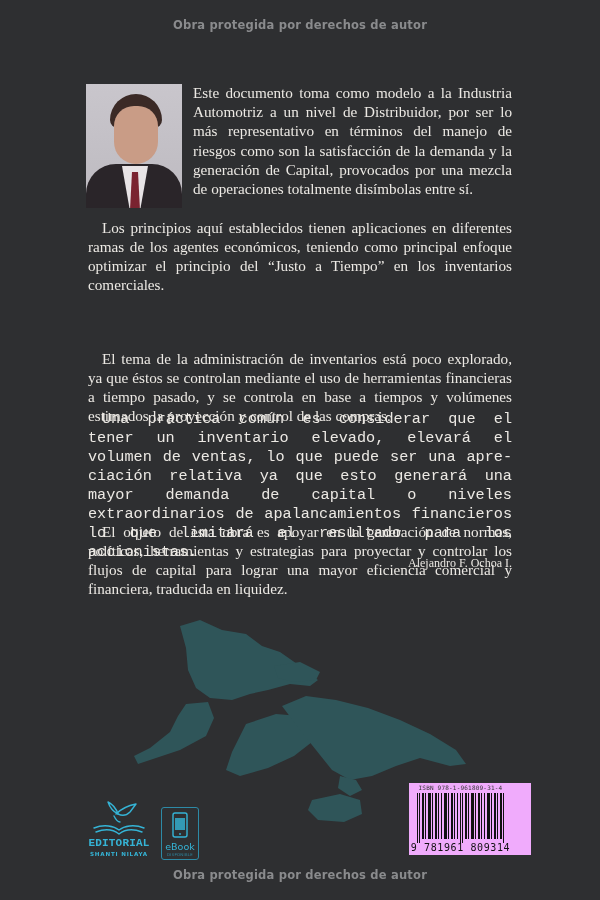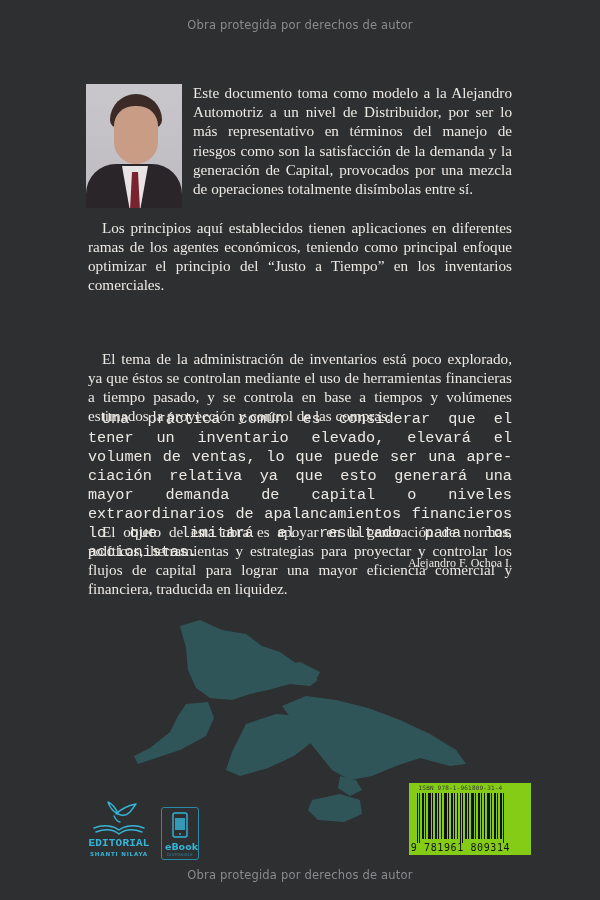--- a/index.html
+++ b/index.html
@@ -4,21 +4,21 @@
 <style>
   html, body { margin:0; padding:0; }
   body {
     width:600px; height:900px; overflow:hidden;
     background:#2e2f31; position:relative;
     font-family:"Liberation Serif","DejaVu Serif",serif;
   }
   .watermark {
     position:absolute; left:0; width:600px; text-align:center;
     font-family:"DejaVu Sans","Liberation Sans",sans-serif;
-    font-size:11.5px; color:#8a8b8d; letter-spacing:0.2px;
+    font-size:11.5px; color:#8a8b8d; letter-spacing:0.2px;font-weight:bold;
   }
   .wm-top { top:18px; }
   .wm-bottom { top:868px; }
 
   .photo {
     position:absolute; left:86px; top:84px; width:96px; height:124px;
     background:linear-gradient(180deg,#c9c6cc 0%,#bdbac0 100%);
     overflow:hidden;
   }
   .photo .hair {
@@ -55,21 +55,21 @@
   .p5 { top:522px; }
   .signature {
     position:absolute; right:88px; top:554px; color:#ece9e4;
     font-size:12px; line-height:19px;
   }
 
   .map { position:absolute; left:0; top:600px; width:600px; height:240px; }
 
   .barcode {
     position:absolute; left:409px; top:783px; width:122px; height:72px;
-    background:#84cc16;
+    background:#f0abfc;
   }
   .barcode .isbn-top {
     position:absolute; left:0; top:1px; width:103px; text-align:center;
     font-family:"DejaVu Sans Mono","Liberation Mono",monospace;
     font-size:6px; color:#333; letter-spacing:0.2px;
   }
   .barcode .bars { position:absolute; left:8px; top:10px; width:88px; height:50px; }
   .barcode .digits {
     position:absolute; left:0; top:59px; width:103px; text-align:center;
     font-family:"DejaVu Sans Mono","Liberation Mono",monospace;
@@ -85,22 +85,22 @@
   .publisher-logo .sub {
     position:absolute; left:0; top:53px; width:66px; text-align:center;
     font-family:"DejaVu Sans","Liberation Sans",sans-serif; font-weight:bold;
     font-size:5.6px; color:#35b4d6; letter-spacing:0.8px;
   }
   .ebook-badge {
     position:absolute; left:161px; top:807px; width:38px; height:53px;
     border:1px solid #2d8aa6; border-radius:3px; box-sizing:border-box;
   }
   .ebook-badge .label {
-    position:absolute; left:0; top:33px; width:36px; text-align:right;
-    font-family:"DejaVu Sans","Liberation Sans",sans-serif; font-weight:bold;
+    position:absolute; left:0; top:33px; width:36px; text-align:center;
+    font-family:"DejaVu Sans","Liberation Sans",sans-serif; font-weight:normal;
     font-size:9.5px; color:#35b4d6;
   }
   .ebook-badge .sub {
     position:absolute; left:0; top:44px; width:36px; text-align:center;
     font-family:"DejaVu Sans","Liberation Sans",sans-serif;
     font-size:3.8px; color:#2d8aa6; letter-spacing:0.3px;
   }
 </style>
 </head>
 <body>
@@ -108,21 +108,21 @@
 <div class="watermark wm-top">Obra protegida por derechos de autor</div>
 
 <div class="photo">
   <div class="hair"></div>
   <div class="face"></div>
   <div class="suit"></div>
   <div class="shirt"></div>
   <div class="tie"></div>
 </div>
 
-<div class="text-block p1">Este documento toma como modelo a la Alejandro Automotriz a un nivel de Distribuidor, por ser lo más representativo en términos del manejo de riesgos como son la satisfacción de la demanda y la generación de Capital, provocados por una mezcla de operaciones totalmente disímbolas entre sí.</div>
+<div class="text-block p1">Este documento toma como modelo a la Industria Automotriz a un nivel de Distribuidor, por ser lo más representativo en términos del manejo de riesgos como son la satisfacción de la demanda y la generación de Capital, provocados por una mezcla de operaciones totalmente disímbolas entre sí.</div>
 <div class="para p2">Los principios aquí establecidos tienen aplicaciones en dife­rentes ramas de los agentes económicos, teniendo como principal enfoque optimizar el principio del “Justo a Tiempo” en los inven­tarios comerciales.</div>
 <div class="para p3">El tema de la administración de inventarios está poco explora­do, ya que éstos se controlan mediante el uso de herramientas financieras a tiempo pasado, y se controla en base a tiempos y volúmenes estimados la proyección y control de las compras.</div>
 <div class="para p4">Una práctica común es considerar que el tener un inventario elevado, elevará el volumen de ventas, lo que puede ser una apre­ciación relativa ya que esto generará una mayor demanda de capital o niveles extraordinarios de apalancamientos financieros lo que limitará el resultado para los accionistas.</div>
 <div class="para p5">El objeto de esta obra es apoyar en la generación de normas, políticas, herramientas y estrategias para proyectar y controlar los flujos de capital para lograr una mayor eficiencia comercial y financiera, traducida en liquidez.</div>
 
 <div class="signature">Alejandro F. Ochoa I.</div>
 
 <svg class="map" viewBox="0 0 600 240" xmlns="http://www.w3.org/2000/svg">
   <g fill="#2f5559">
 

